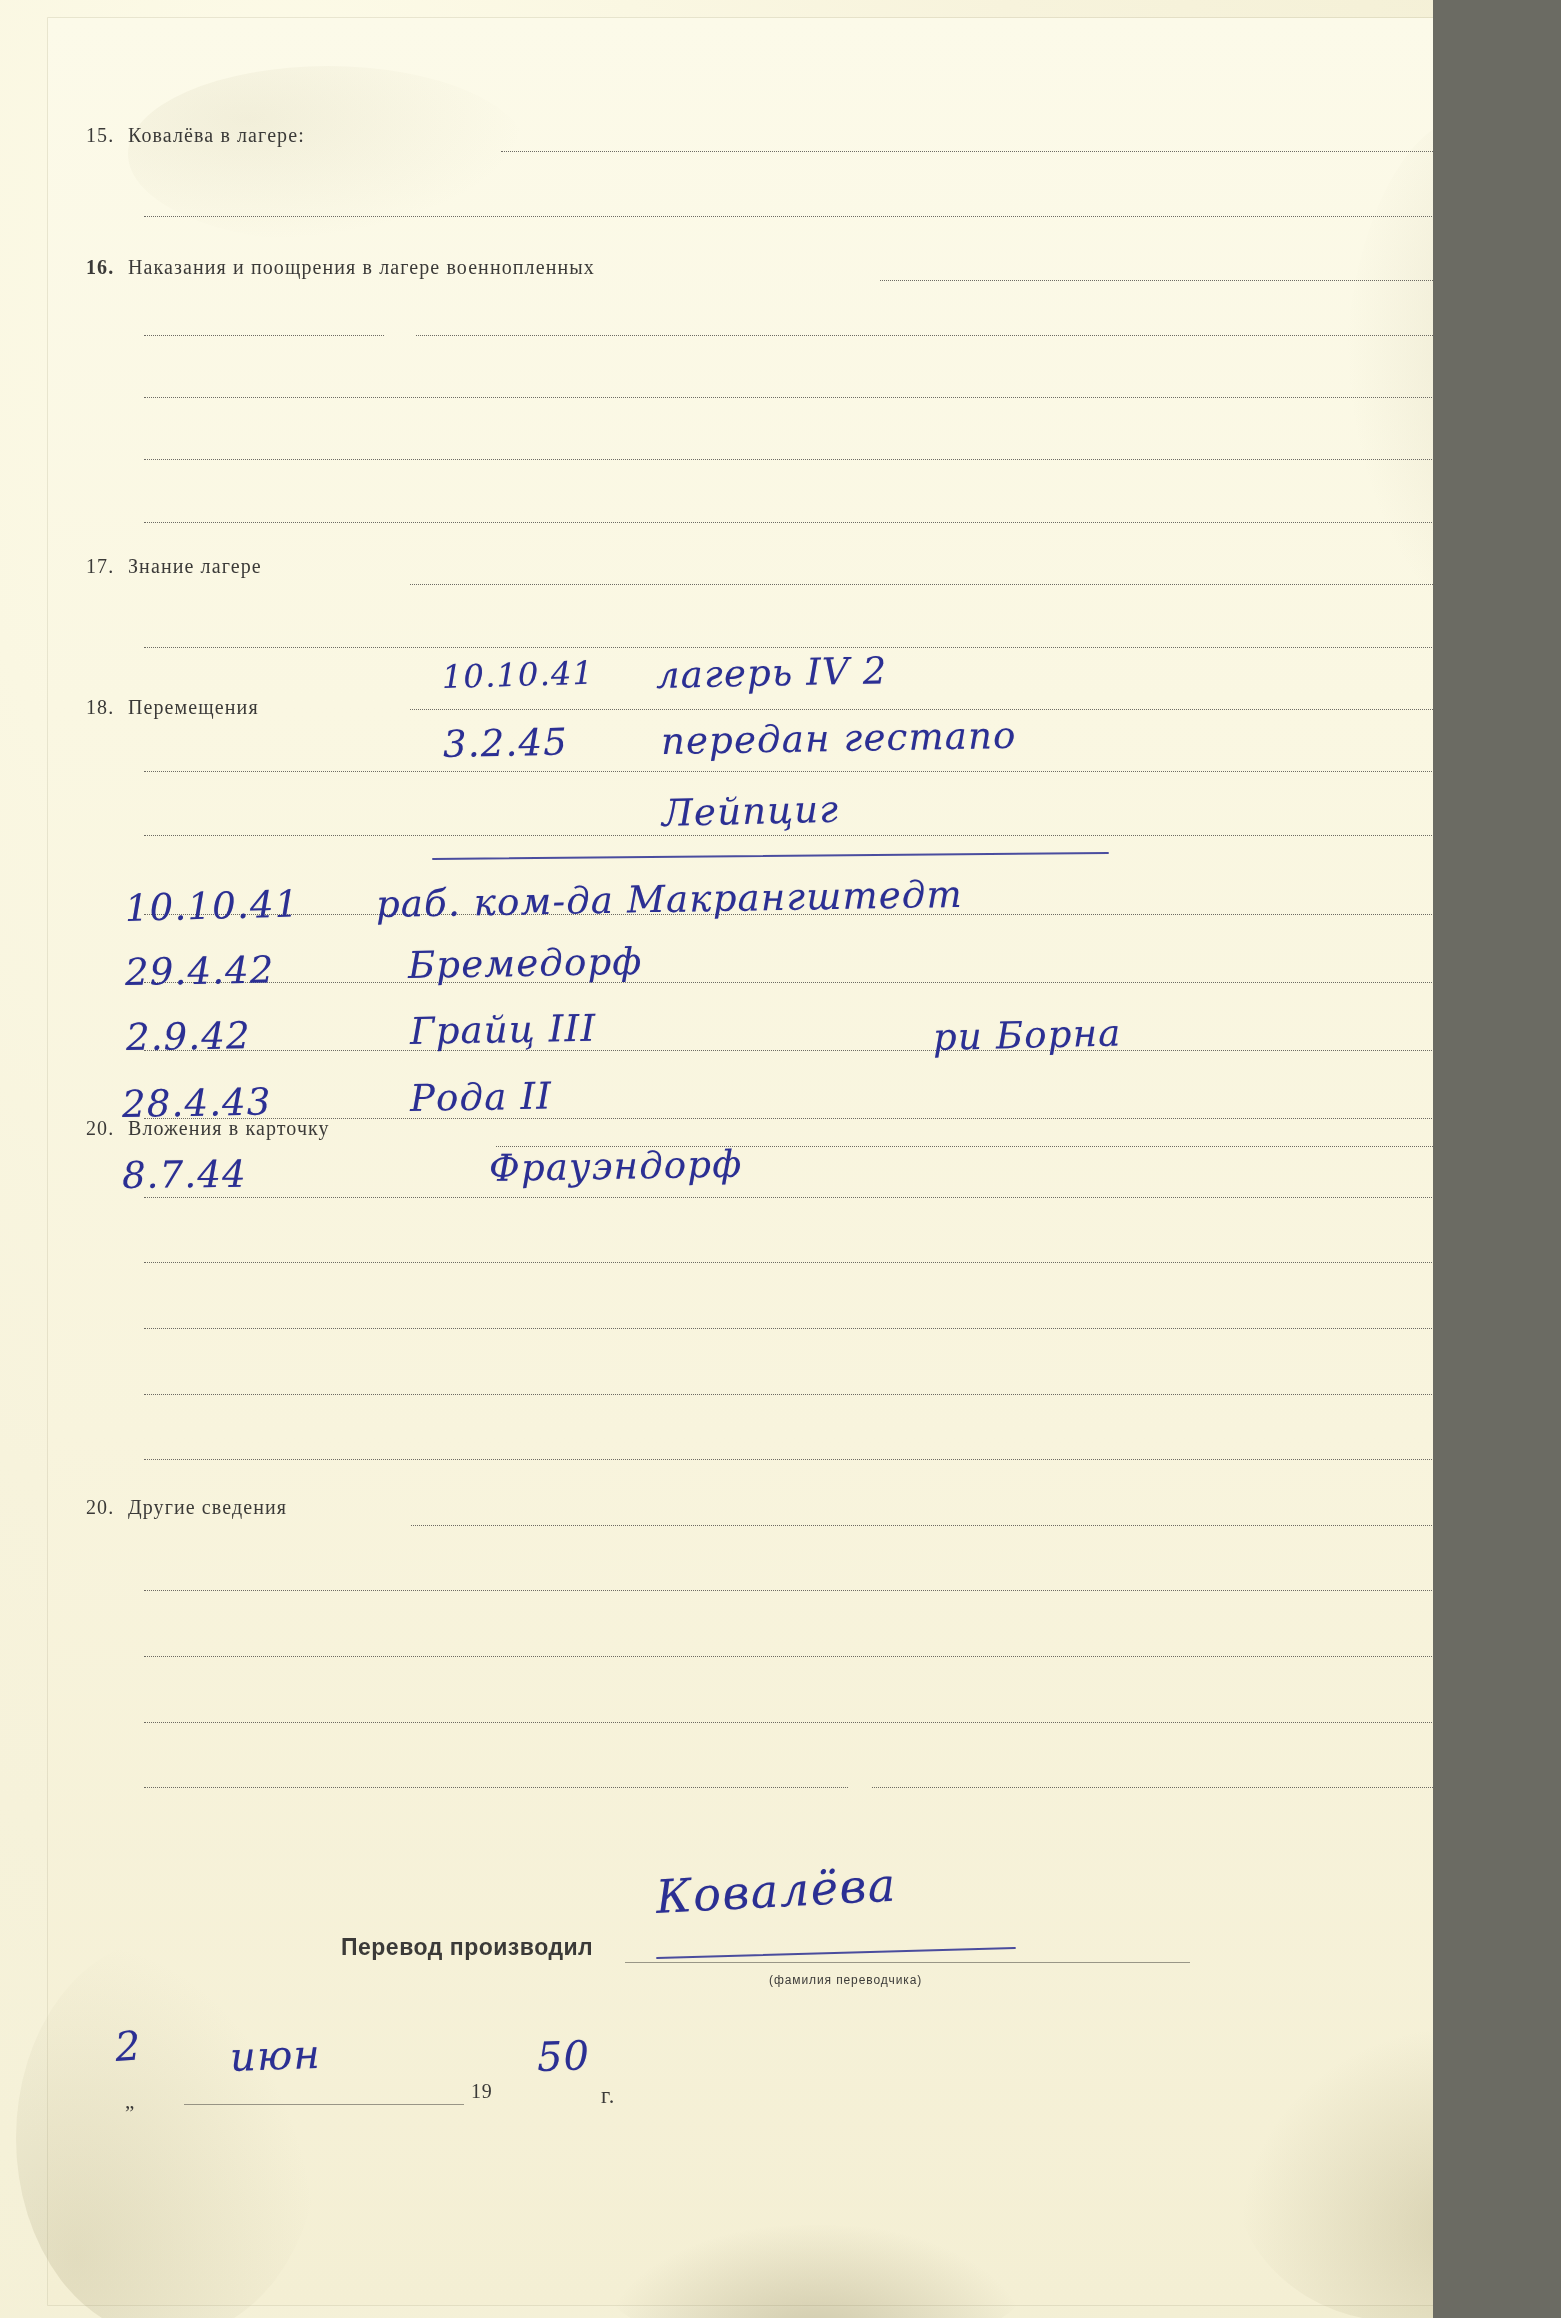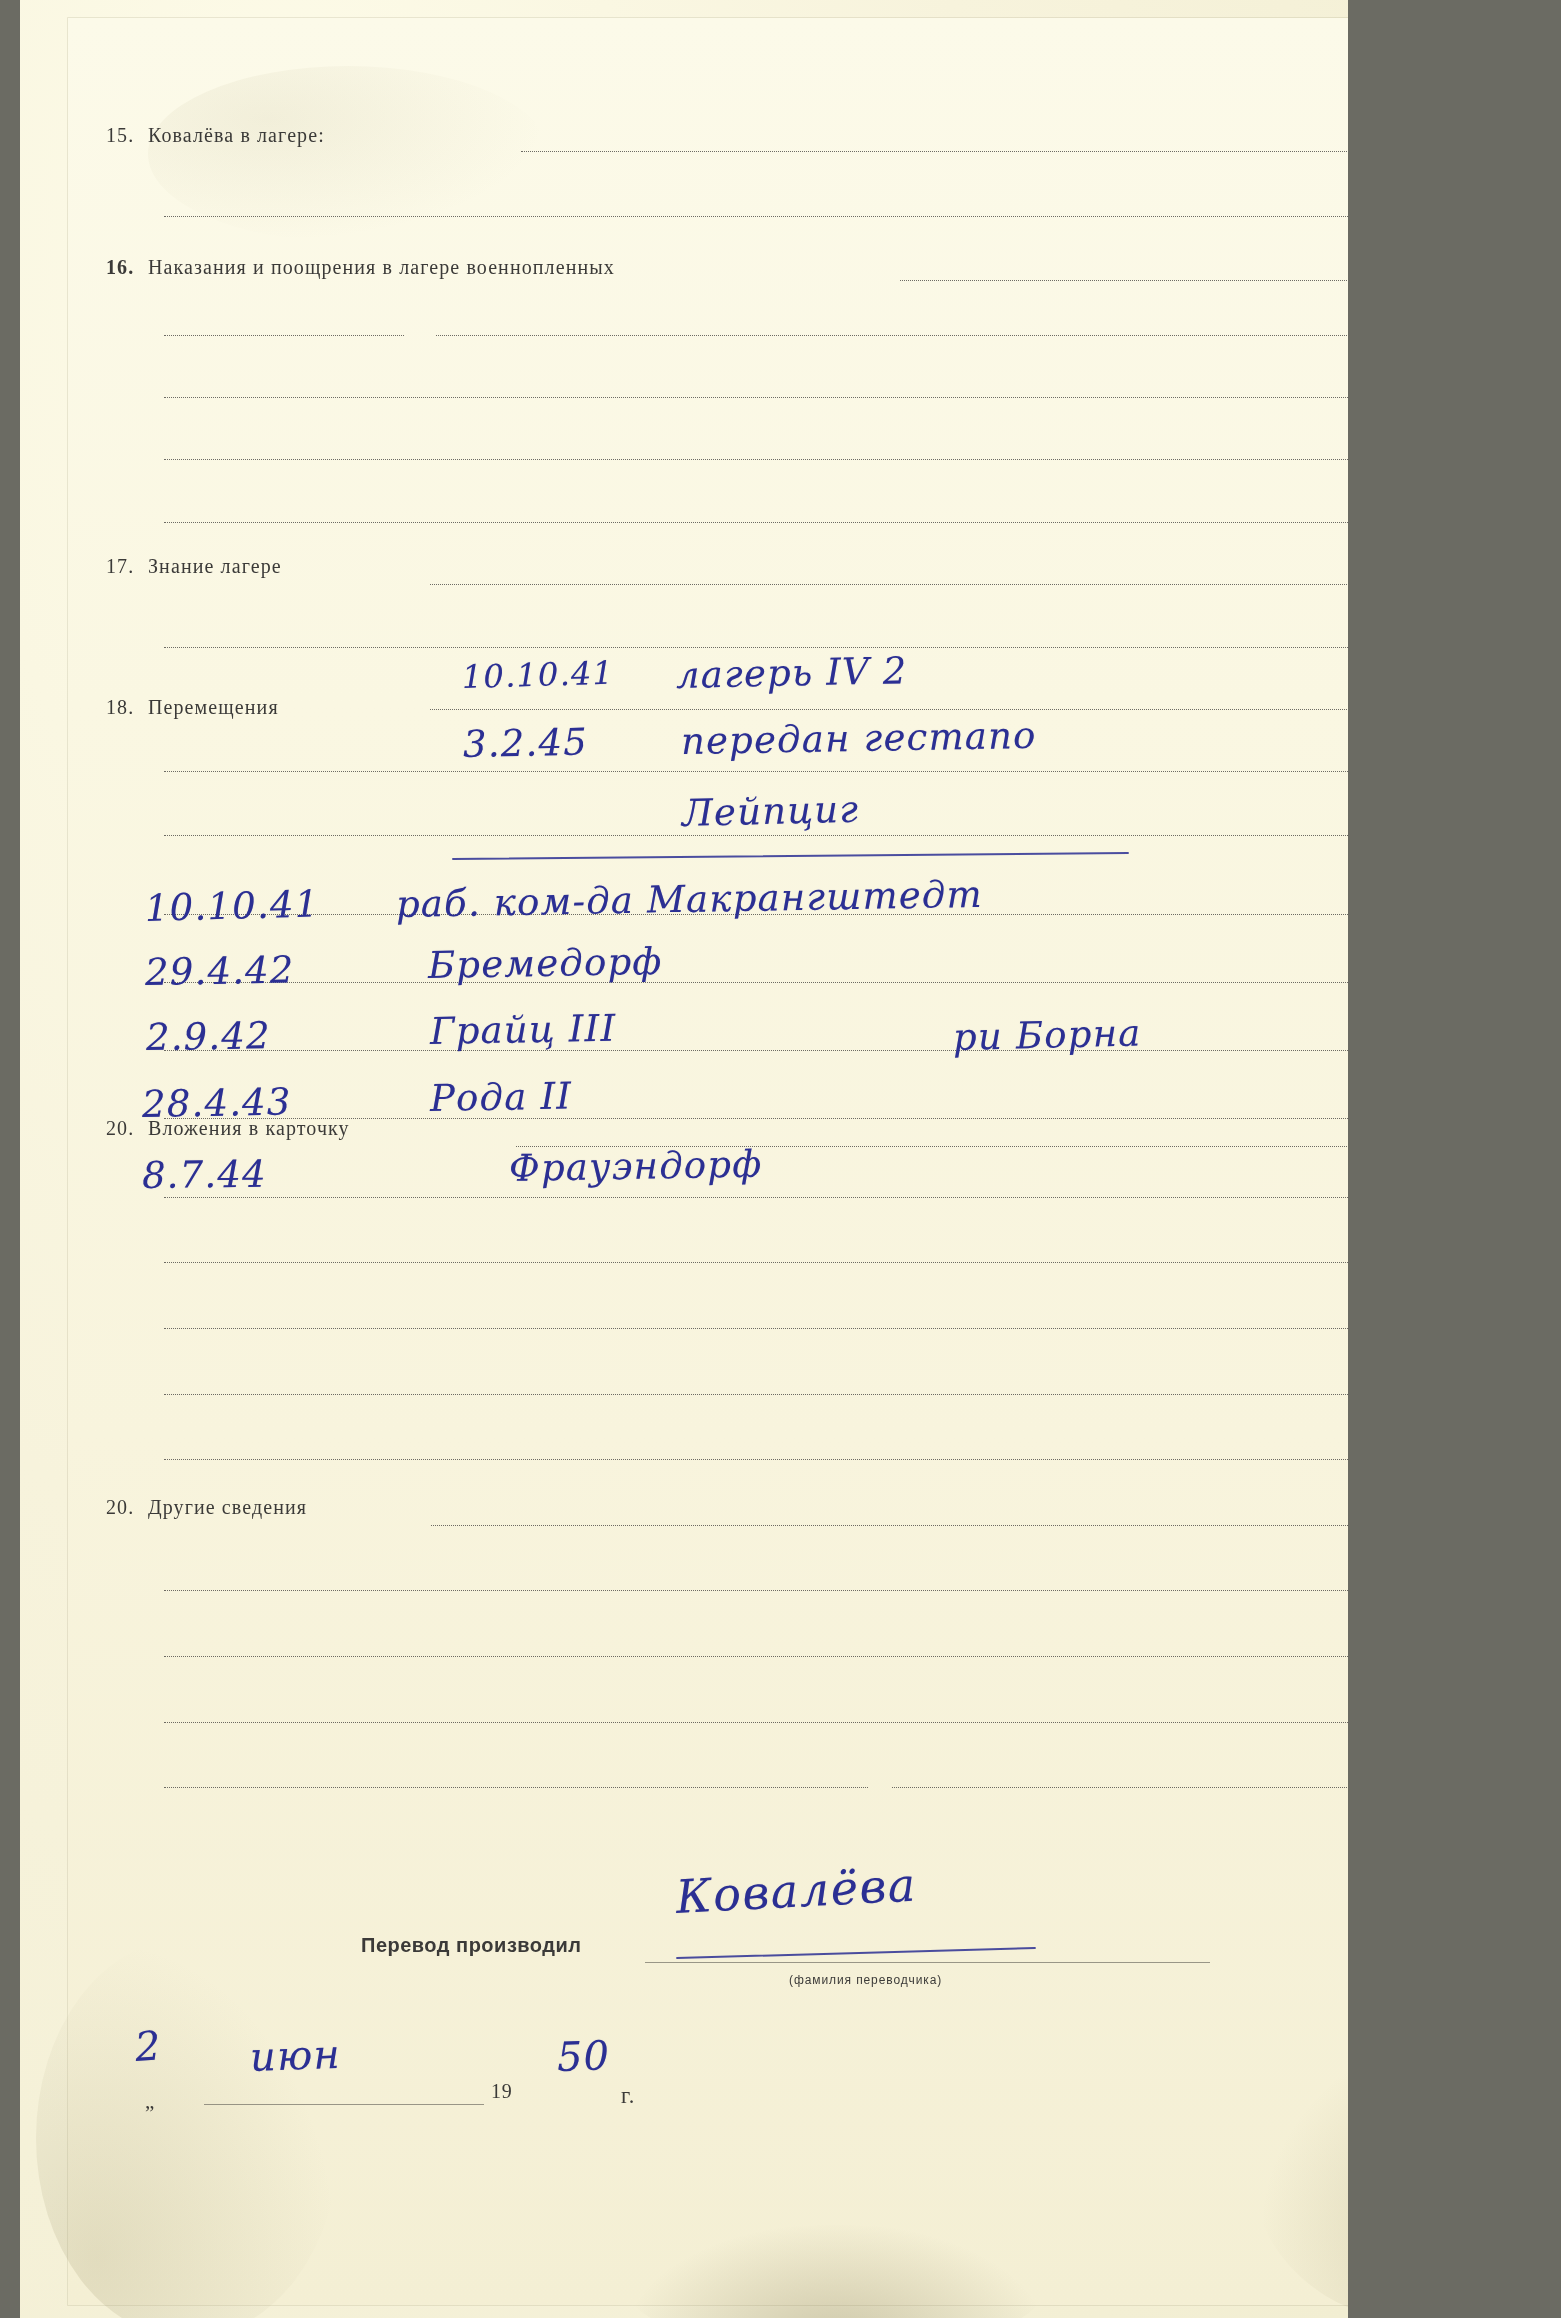--- a/index.html
+++ b/index.html
@@ -5,26 +5,25 @@
   html, body {
     margin: 0;
     padding: 0;
     background: #6b6b63;
   }
   body {
     font-family: "Liberation Serif", serif;
   }
   #page {
     position: relative;
-    width: 1328px;
+    width: 1433px;
     height: 2319px;
     overflow: hidden;
     background:
       radial-gradient(ellipse at 20% 10%, #fdfbe8 0%, #f7f3dc 45%, #f2eed2 100%);
-    margin-left: 20px;
   }
   
   .sheet {
     position: absolute;
     left: 48px;
     top: 17.6px;
     width: 1470px;
     height: 2287px;
     background:
       linear-gradient(180deg, #fcfae9 0%, #faf7e2 30%, #f8f4dd 62%, #f4efd4 100%);
@@ -205,21 +204,21 @@
 
     <div class="lbl" style="left:38px; top:1478px;">20.</div>
     <div class="lbl" style="left:80px; top:1478px;">Другие сведения</div>
     <div class="rule" style="left:363px; top:1507px; width:1097px;"></div>
     <div class="rule" style="left:96px; top:1572px; width:1364px;"></div>
     <div class="rule" style="left:96px; top:1638px; width:1364px;"></div>
     <div class="rule" style="left:96px; top:1704px; width:1364px;"></div>
     <div class="rule" style="left:96px; top:1769px; width:704px;"></div>
     <div class="rule" style="left:824px; top:1769px; width:637px;"></div>
 
-    <div class="lbl bold" style="left:293px; top:1916px; font-size:20px;">Перевод производил</div>
+    <div class="lbl bold" style="left:293px; top:1916px; font-size:23px;">Перевод производил</div>
     <div class="rule solid" style="left:577px; top:1944px; width:565px;"></div>
     <div class="small" style="left:721px; top:1955px;">(фамилия переводчика)</div>
 
     <div class="hw sig" style="left:608px; top:1852px; transform:rotate(-3deg);">Ковалёва</div>
     <div class="inkline" style="left:608px; top:1934px; width:360px; transform:rotate(-1.6deg);"></div>
 
     <div class="lbl" style="left:77px; top:2071px; font-size:21px;">„</div>
     <div class="hw date" style="left:67px; top:2006px; transform:rotate(-4deg);">2</div>
     <div class="rule solid" style="left:136px; top:2086px; width:280px;"></div>
     <div class="hw date" style="left:182px; top:2016px; transform:rotate(-2deg);">июн</div>

